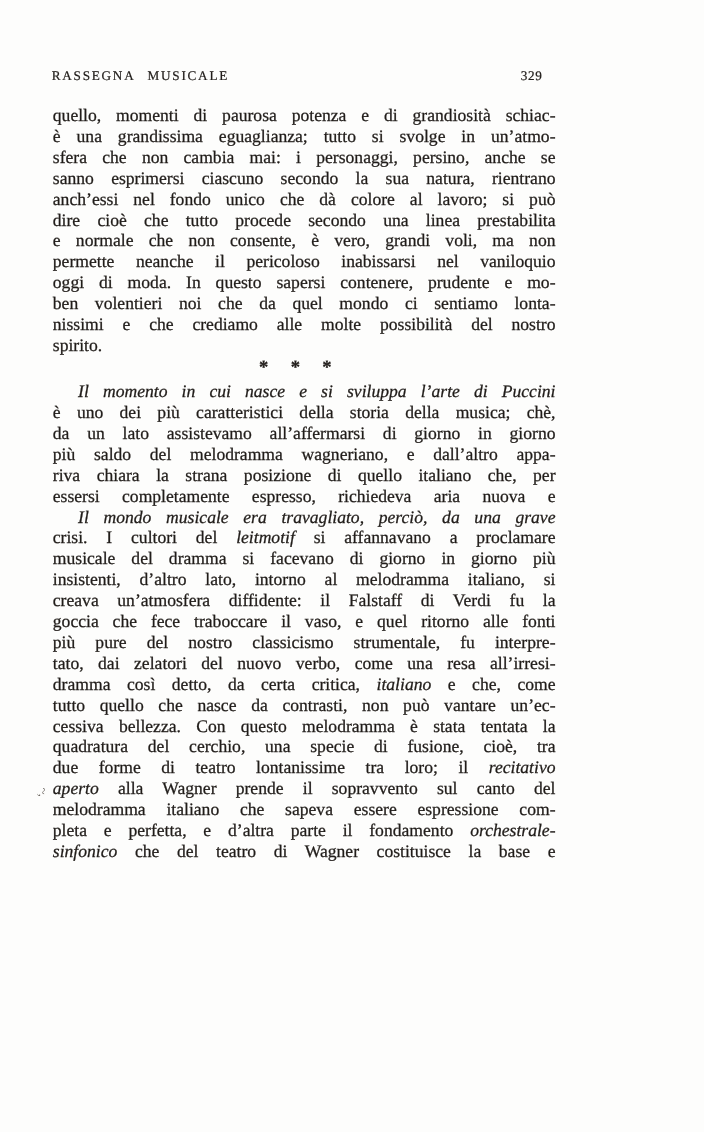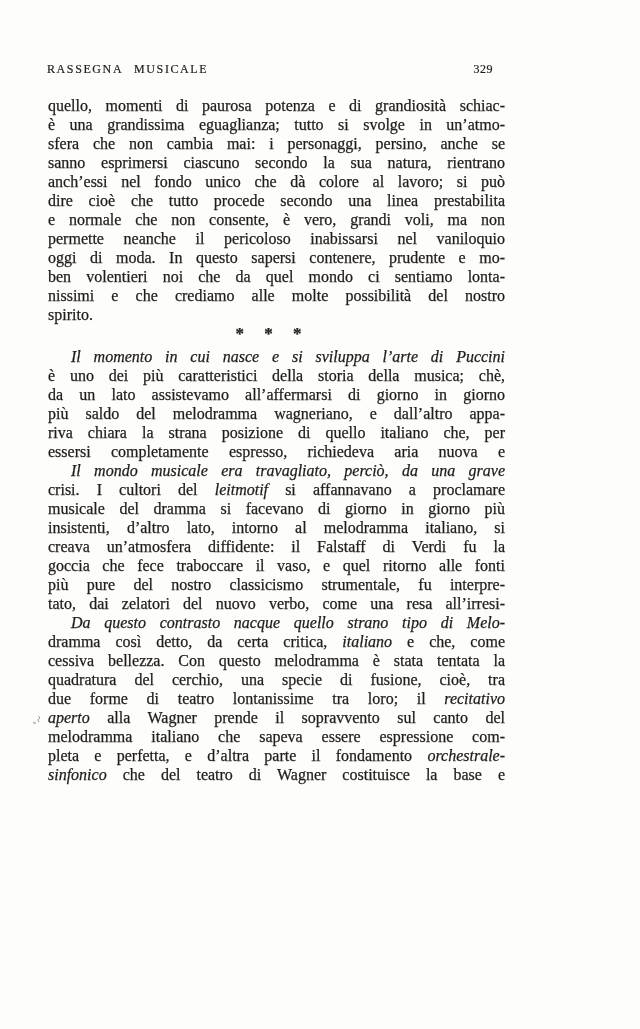--- a/index.html
+++ b/index.html
@@ -112,22 +112,22 @@
         <div class="line indent"><span>Il mondo musicale era travagliato, perciò, da una grave</span></div>
         <div class="line"><span>crisi. I cultori del </span><span class="it">leitmotif</span><span> si affannavano a proclamare</span></div>
         <div class="line"><span>musicale del dramma si facevano di giorno in giorno più</span></div>
         <div class="line"><span>insistenti, d’altro lato, intorno al melodramma italiano, si</span></div>
         <div class="line"><span>creava un’atmosfera diffidente: il Falstaff di Verdi fu la</span></div>
         <div class="line"><span>goccia che fece traboccare il vaso, e quel ritorno alle fonti</span></div>
         <div class="line"><span>più pure del nostro classicismo strumentale, fu interpre-</span></div>
         <div class="line"><span>tato, dai zelatori del nuovo verbo, come una resa all’irresi-</span></div>
       </div>
       <div class="para">
-        <div class="line indent"><span>Da questo contrasto nacque quello strano tipo di Melo-</span></div>
         <div class="line"><span>dramma così detto, da certa critica, </span><span class="it">italiano</span><span> e che, come</span></div>
+        <div class="line"><span>tutto quello che nasce da contrasti, non può vantare un’ec-</span></div>
         <div class="line"><span>cessiva bellezza. Con questo melodramma è stata tentata la</span></div>
         <div class="line"><span>quadratura del cerchio, una specie di fusione, cioè, tra</span></div>
         <div class="line"><span>due forme di teatro lontanissime tra loro; il </span><span class="it">recitativo</span></div>
         <div class="line"><span class="it">aperto</span><span> alla Wagner prende il sopravvento sul canto del</span></div>
         <div class="line"><span>melodramma italiano che sapeva essere espressione com-</span></div>
         <div class="line"><span>pleta e perfetta, e d’altra parte il fondamento </span><span class="it">orchestrale-</span></div>
         <div class="line"><span class="it">sinfonico</span><span> che del teatro di Wagner costituisce la base e</span></div>
       </div>
     </div>
 </div>

